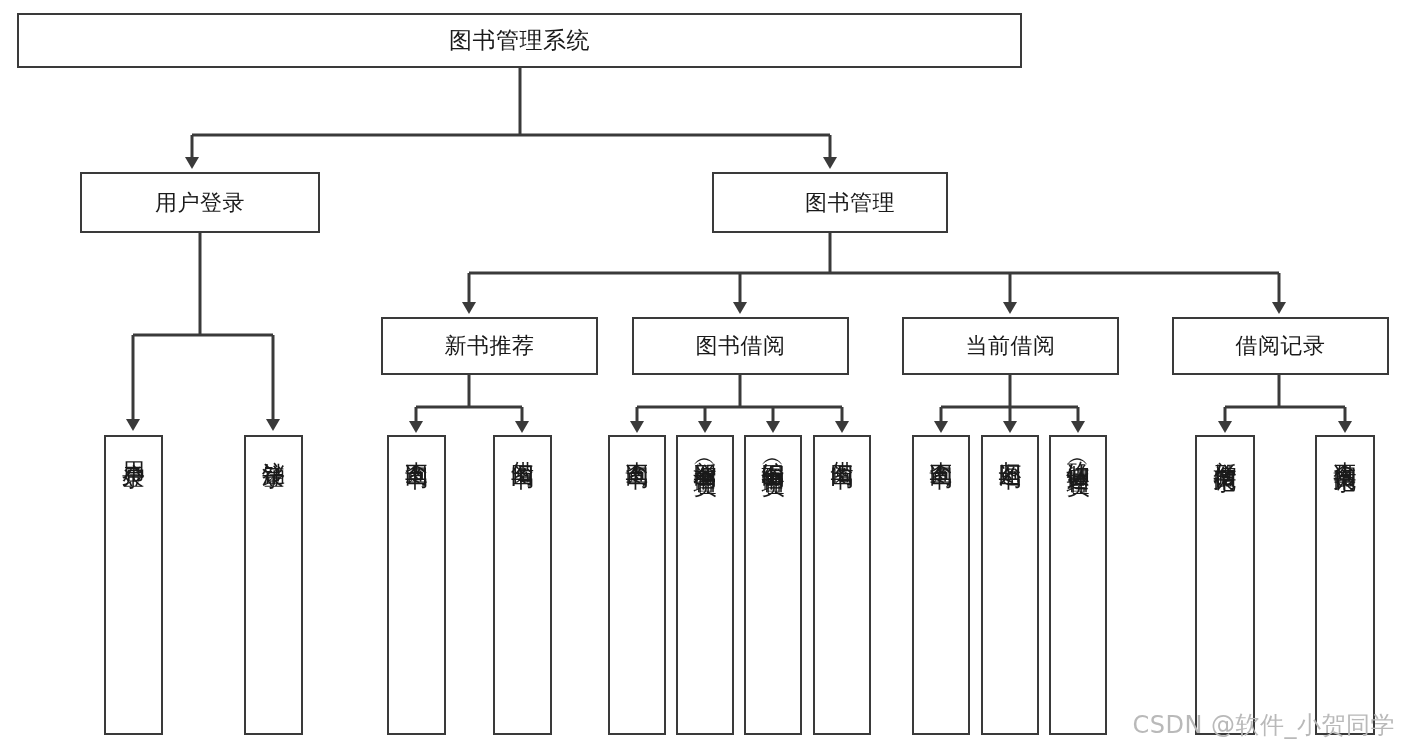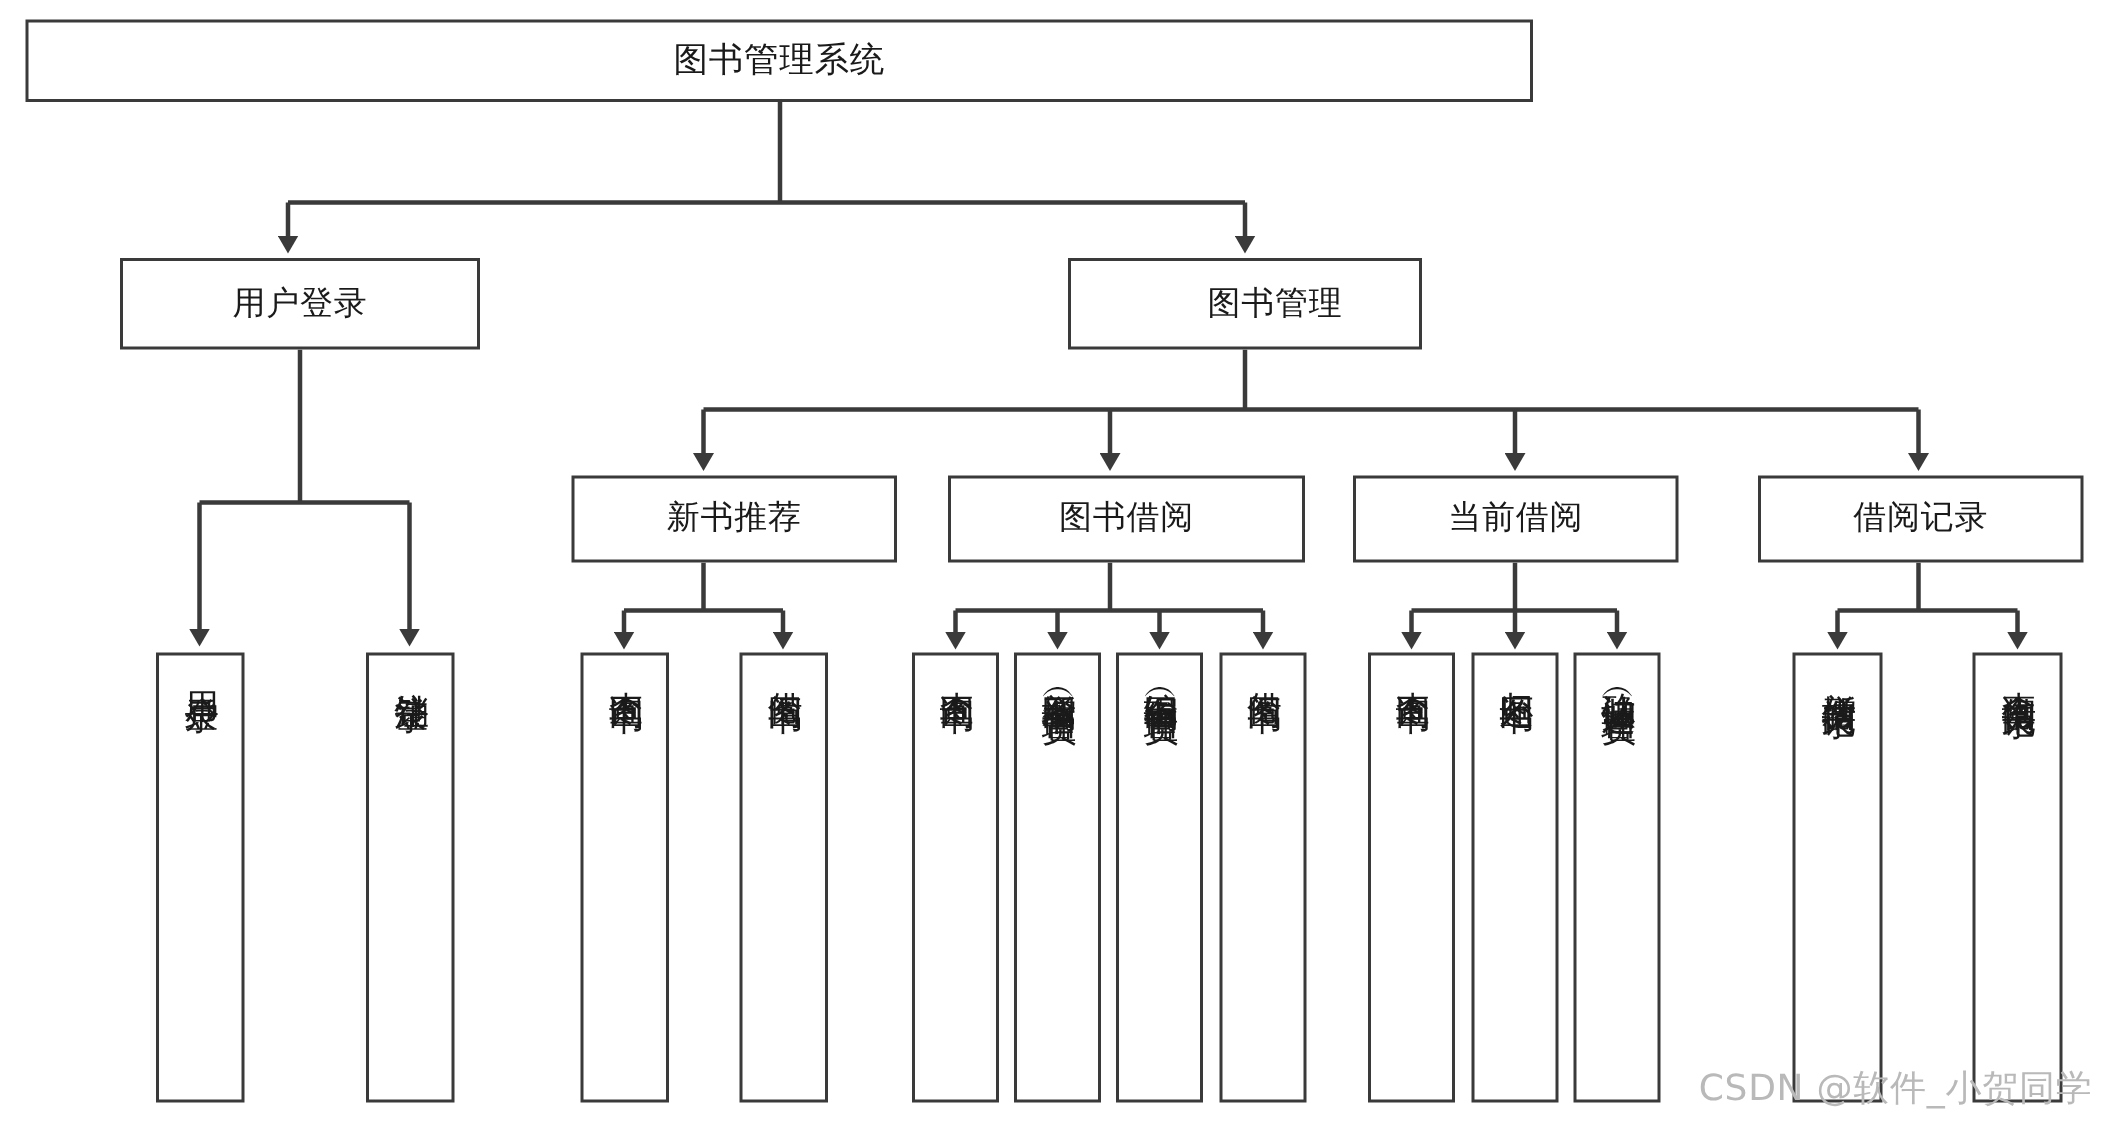--- a/index.html
+++ b/index.html
@@ -138,21 +138,21 @@
   <div class="node horiz" style="left:80px; top:172px; width:240px; height:61px;">
     <span class="node-label">用户登录</span>
   </div>
   <div class="node horiz" style="left:712px; top:172px; width:236px; height:61px;padding-left:40px;">
     <span class="node-label">图书管理</span>
   </div>
 
   <div class="node horiz" style="left:361px; top:317px; width:217px; height:58px;margin-left:20px;">
     <span class="node-label">新书推荐</span>
   </div>
-  <div class="node horiz" style="left:632px; top:317px; width:238px; height:58px;">
+  <div class="node horiz" style="left:632px; top:317px; width:217px; height:58px;">
     <span class="node-label">图书借阅</span>
   </div>
   <div class="node horiz" style="left:1172px; top:317px; width:217px; height:58px;">
     <span class="node-label">借阅记录</span>
   </div>
   <div class="node horiz" style="left:902px; top:317px; width:217px; height:58px;">
     <span class="node-label">当前借阅</span>
   </div>
 
   <div class="node vert" style="left:104px; top:435px; width:59px; height:300px;">

